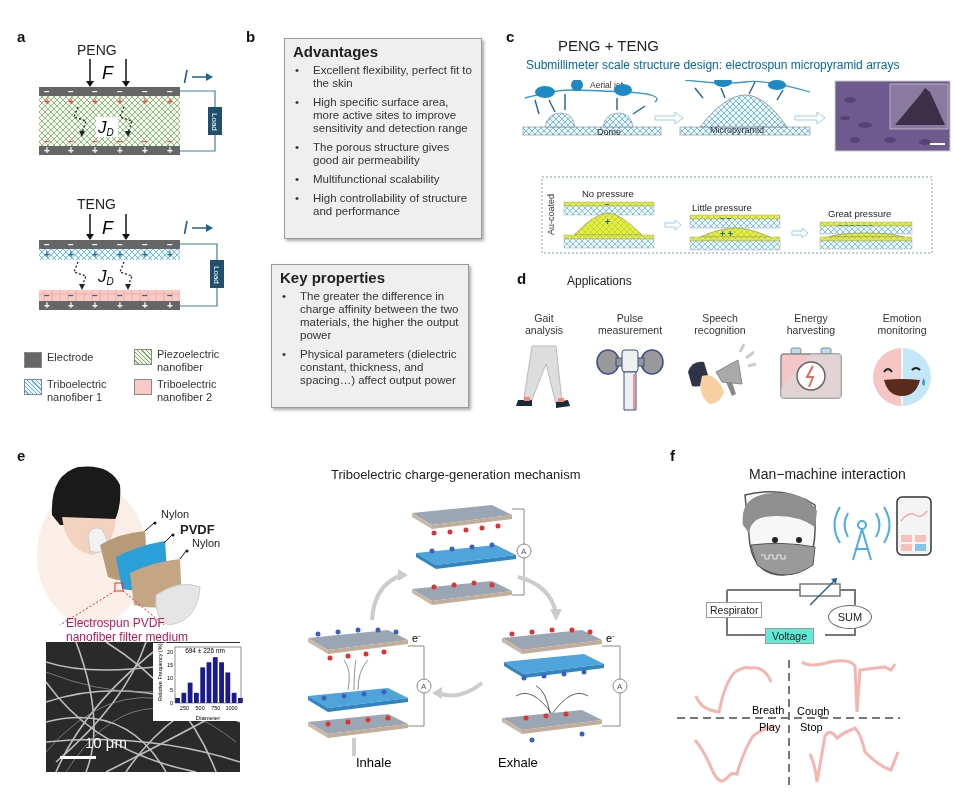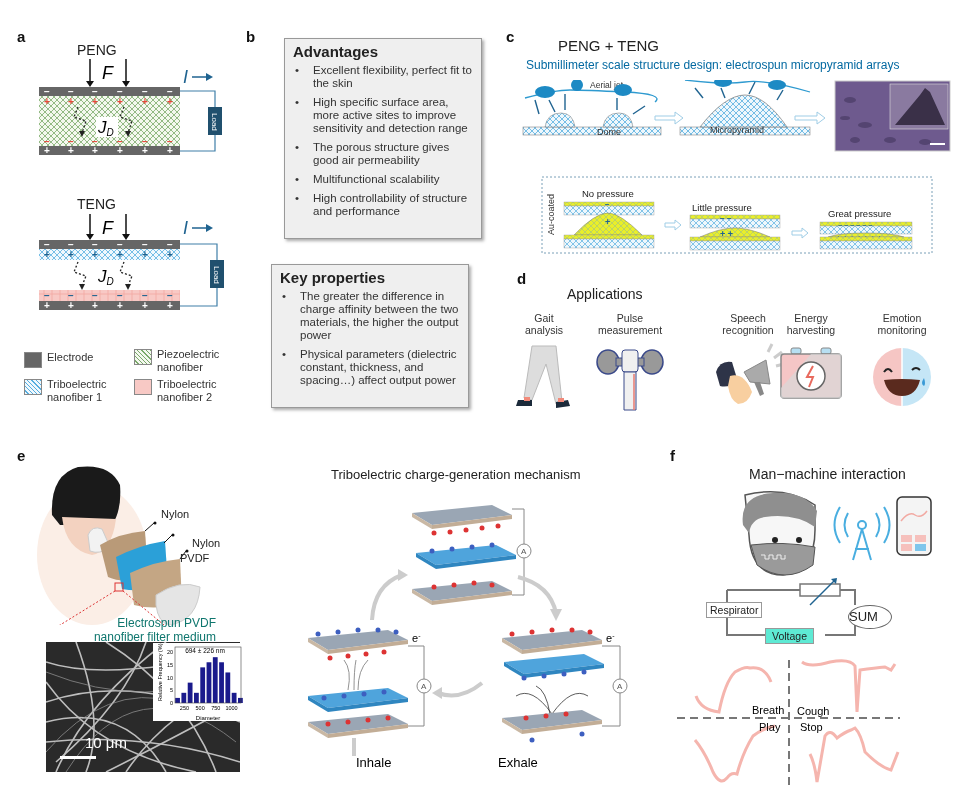--- a/index.html
+++ b/index.html
@@ -288,21 +288,21 @@
   <rect x="280" y="47" width="92" height="4" fill="url(#yel)" stroke="#999" stroke-width="0.4"></rect>
   <rect x="280" y="51" width="92" height="8" fill="url(#blu)" stroke="#999" stroke-width="0.4"></rect>
   <text x="298" y="53" font-size="7" fill="#1f6390" font-weight="bold">− − − − − −</text>
   <path d="M288 62 Q300 58 326 58 Q352 58 364 62 Z" fill="url(#yel)" stroke="#777" stroke-width="0.5"></path>
   <text x="296" y="66" font-size="8" fill="#1f6390" font-weight="bold">+ + + + + + +</text>
   <rect x="280" y="62" width="92" height="4" fill="url(#yel)" stroke="#999" stroke-width="0.4"></rect>
   <rect x="280" y="66" width="92" height="8" fill="url(#blu)" stroke="#999" stroke-width="0.4"></rect>
 </svg>
 
 <div class="abs plabel" style="left:517px;top:270px;">d</div>
-<div class="abs bold" style="left:538px;top:286px;font-size:14px;">Applications</div>
+<div class="abs bold" style="left:538px;top:274px;font-size:12px;">Applications</div>
 
 <div class="app" style="left:499px;top:312px;">
   <div>Gait</div><div>analysis</div>
   <svg width="80" height="70" style="margin-top:6px;">
     <path d="M28 4 L52 4 L58 60 L52 62 L42 22 L28 58 L20 56 Z" fill="#ddd" stroke="#bbb"></path>
     <path d="M14 58 L28 58 L28 64 L12 64Z" fill="#1b2a3a"></path>
     <path d="M52 60 L64 58 L66 64 L52 66Z" fill="#1b2a3a"></path>
     <rect x="20" y="55" width="6" height="4" fill="#f28a7a"></rect>
     <rect x="54" y="56" width="6" height="4" fill="#f28a7a"></rect>
   </svg>
@@ -311,21 +311,21 @@
   <div>Pulse</div><div>measurement</div>
   <svg width="80" height="70" style="margin-top:6px;">
     <ellipse cx="18" cy="20" rx="11" ry="12" fill="#999" stroke="#3b4a8a" stroke-width="1.5"></ellipse>
     <ellipse cx="62" cy="20" rx="11" ry="12" fill="#999" stroke="#3b4a8a" stroke-width="1.5"></ellipse>
     <rect x="26" y="16" width="28" height="8" fill="#999" stroke="#3b4a8a"></rect>
     <rect x="32" y="8" width="16" height="22" rx="3" fill="#f0f0f0" stroke="#3b4a8a"></rect>
     <path d="M34 30 L34 68 L46 68 L46 30Z" fill="#f0f0f0" stroke="#3b4a8a"></path>
     <line x1="44" y1="32" x2="44" y2="68" stroke="#e87a70" stroke-width="1.5"></line>
   </svg>
 </div>
-<div class="app" style="left:703px;top:312px;">
+<div class="app" style="left:675px;top:312px;">
   <div>Speech</div><div>recognition</div>
   <svg width="80" height="70" style="margin-top:6px;">
     <path d="M8 30 Q12 18 24 20 L30 40 Q20 46 12 44Z" fill="#2e3448"></path>
     <path d="M22 34 Q36 30 44 50 Q40 62 30 62 Q22 58 20 44Z" fill="#f8cfa0"></path>
     <path d="M36 30 L58 18 L62 42 L42 40Z" fill="#aaa" stroke="#888"></path>
     <path d="M46 40 L52 54 L56 52 L52 40Z" fill="#888"></path>
     <line x1="60" y1="10" x2="64" y2="2" stroke="#ccc" stroke-width="3"></line>
     <line x1="66" y1="16" x2="74" y2="10" stroke="#ccc" stroke-width="3"></line>
     <line x1="68" y1="24" x2="76" y2="22" stroke="#ccc" stroke-width="3"></line>
   </svg>
@@ -368,24 +368,24 @@
   <line x1="85" y1="136" x2="22" y2="175" stroke="#d33" stroke-dasharray="2,2"></line>
   <line x1="93" y1="136" x2="140" y2="175" stroke="#d33" stroke-dasharray="2,2"></line>
   <line x1="115" y1="76" x2="124" y2="68" stroke="#111"></line>
     <circle cx="125" cy="68" r="1.5" fill="#111"></circle>
   <line x1="134" y1="88" x2="142" y2="80" stroke="#111"></line>
     <circle cx="143" cy="80" r="1.5" fill="#111"></circle>
   <line x1="150" y1="104" x2="156" y2="96" stroke="#111"></line>
     <circle cx="157" cy="96" r="1.5" fill="#111"></circle>
 </svg>
 <div class="abs" style="left:161px;top:508px;font-size:11px;">Nylon</div>
-<div class="abs" style="left:180px;top:552px;font-size:11px;">PVDF</div>
+<div class="abs" style="left:180px;top:522px;font-size:13px;font-weight:bold;">PVDF</div>
 <div class="abs" style="left:192px;top:537px;font-size:11px;">Nylon</div>
 
-<div class="abs" style="left:66px;top:616px;font-size:12px;color:#0f766e;text-align:right;width:150px;line-height:14px;">
+<div class="abs" style="left:66px;top:616px;font-size:12px;color:#be185d;text-align:left;width:150px;line-height:14px;">
   <div>Electrospun PVDF</div>
     <div>nanofiber filter medium</div>
 </div>
 
 <div class="abs" style="left:46px;top:642px;width:194px;height:130px;background:#2a2a2a;overflow:hidden;">
   <svg width="194" height="130">
     <g stroke="#d8d8d8" stroke-width="1.6" fill="none" opacity="0.85">
       <path d="M0 20 Q60 40 194 10"></path>
         <path d="M0 60 Q90 30 194 80"></path>
         <path d="M10 130 Q40 60 120 0"></path>
@@ -604,21 +604,21 @@
 
   <polyline points="62,105 62,150 140,150" fill="none" stroke="#777" stroke-width="2"></polyline>
   <polyline points="62,105 135,105" fill="none" stroke="#777" stroke-width="2"></polyline>
   <rect x="135" y="99" width="40" height="12" fill="#fff" stroke="#777" stroke-width="1.5"></rect>
   <polyline points="175,105 190,105 190,120" fill="none" stroke="#777" stroke-width="2"></polyline>
   <polyline points="190,140 190,150 160,150" fill="none" stroke="#777" stroke-width="2"></polyline>
   <line x1="145" y1="120" x2="170" y2="95" stroke="#1f6390" stroke-width="1.5"></line>
   <path d="M166 94 L172 93 L171 99Z" fill="#1f6390"></path>
 </svg>
 <div class="abs" style="left:706px;top:602px;border:1px solid #999;background:#fff;font-size:10.5px;padding:1px 3px;">Respirator</div>
-<div class="abs" style="left:848px;top:605px;width:42px;height:22px;border:1.5px solid #666;border-radius:50%;background:#fff;font-size:13px;line-height:22px;">SUM</div>
+<div class="abs" style="left:828px;top:605px;width:42px;height:22px;border:1.5px solid #666;border-radius:50%;background:#fff;font-size:11px;text-align:center;line-height:22px;">SUM</div>
 <div class="abs" style="left:765px;top:628px;border:1px solid #999;background:#5eead4;font-size:10.5px;padding:1px 6px;">Voltage</div>
 
 <svg class="abs" style="left:665px;top:652px;" width="290" height="140">
   <line x1="12" y1="66" x2="235" y2="66" stroke="#777" stroke-width="2" stroke-dasharray="8,5"></line>
   <line x1="124" y1="8" x2="124" y2="135" stroke="#777" stroke-width="2" stroke-dasharray="8,5"></line>
   <path d="M31 44 Q36 58 54 60 Q60 30 70 20 Q80 14 85 16 Q100 14 106 30" fill="none" stroke="#f5b5ae" stroke-width="3"></path>
   <path d="M137 10 Q145 16 165 10 Q185 6 190 14 L192 60 L195 18 Q210 16 220 15 L226 18 L230 12" fill="none" stroke="#f5b5ae" stroke-width="3"></path>
   <path d="M30 88 Q40 100 48 120 Q55 134 62 126 Q66 120 72 122 Q78 100 88 84 Q98 76 110 74" fill="none" stroke="#f5b5ae" stroke-width="3"></path>
   <path d="M145 102 Q150 112 152 130 L160 84 Q165 76 172 86 Q180 80 186 78 L190 76 Q196 82 200 100 Q215 115 226 118 L233 100" fill="none" stroke="#f5b5ae" stroke-width="3"></path>
   <text x="87" y="62" font-size="11">Breath</text>

